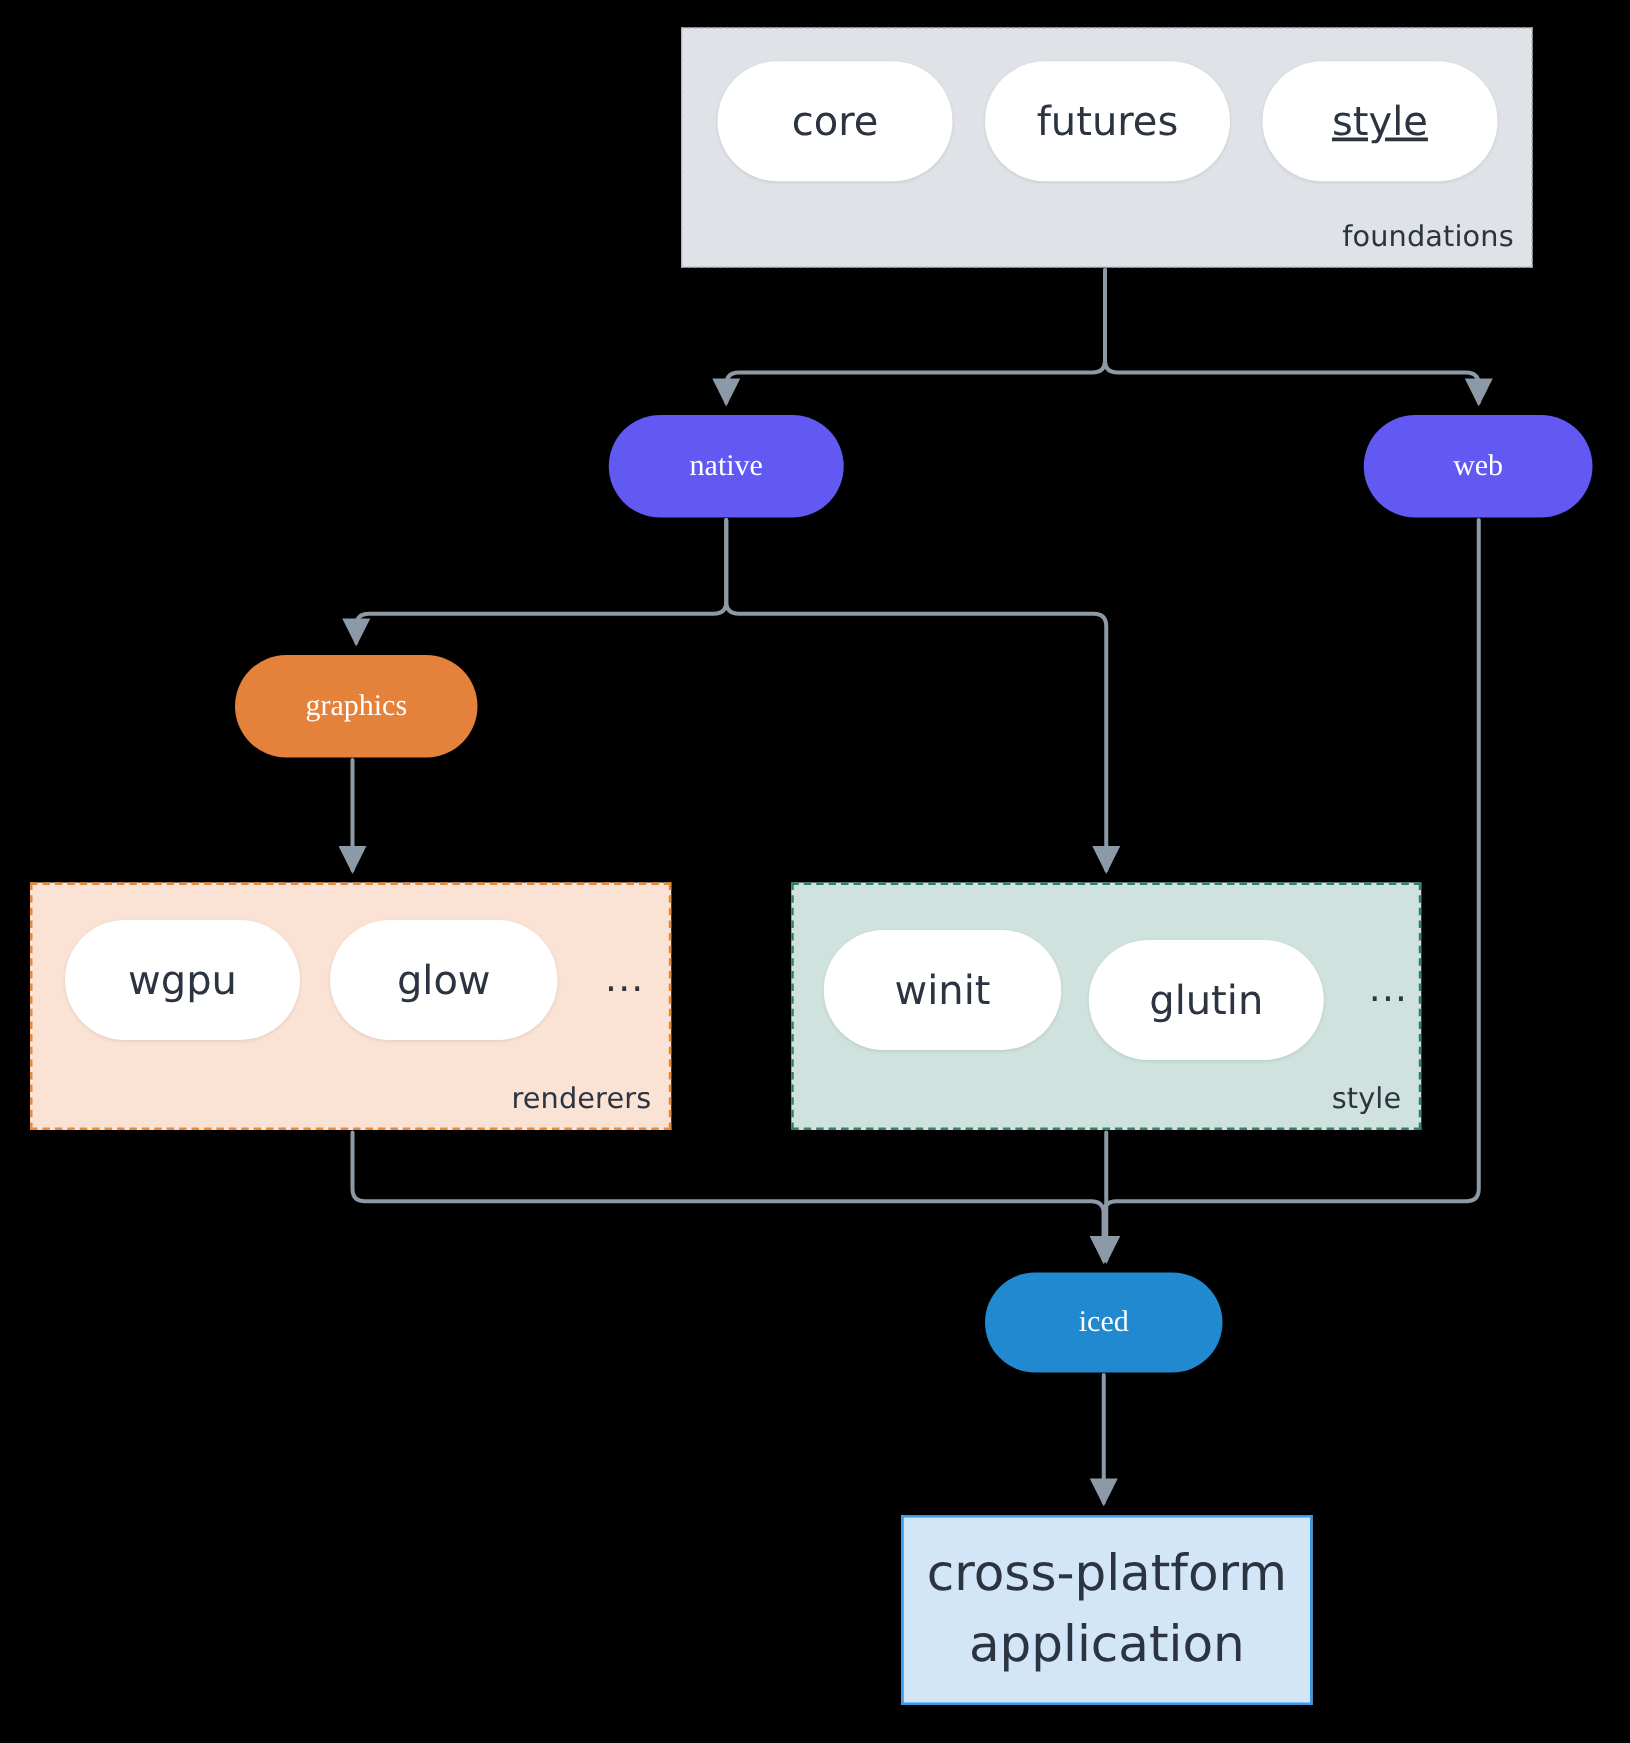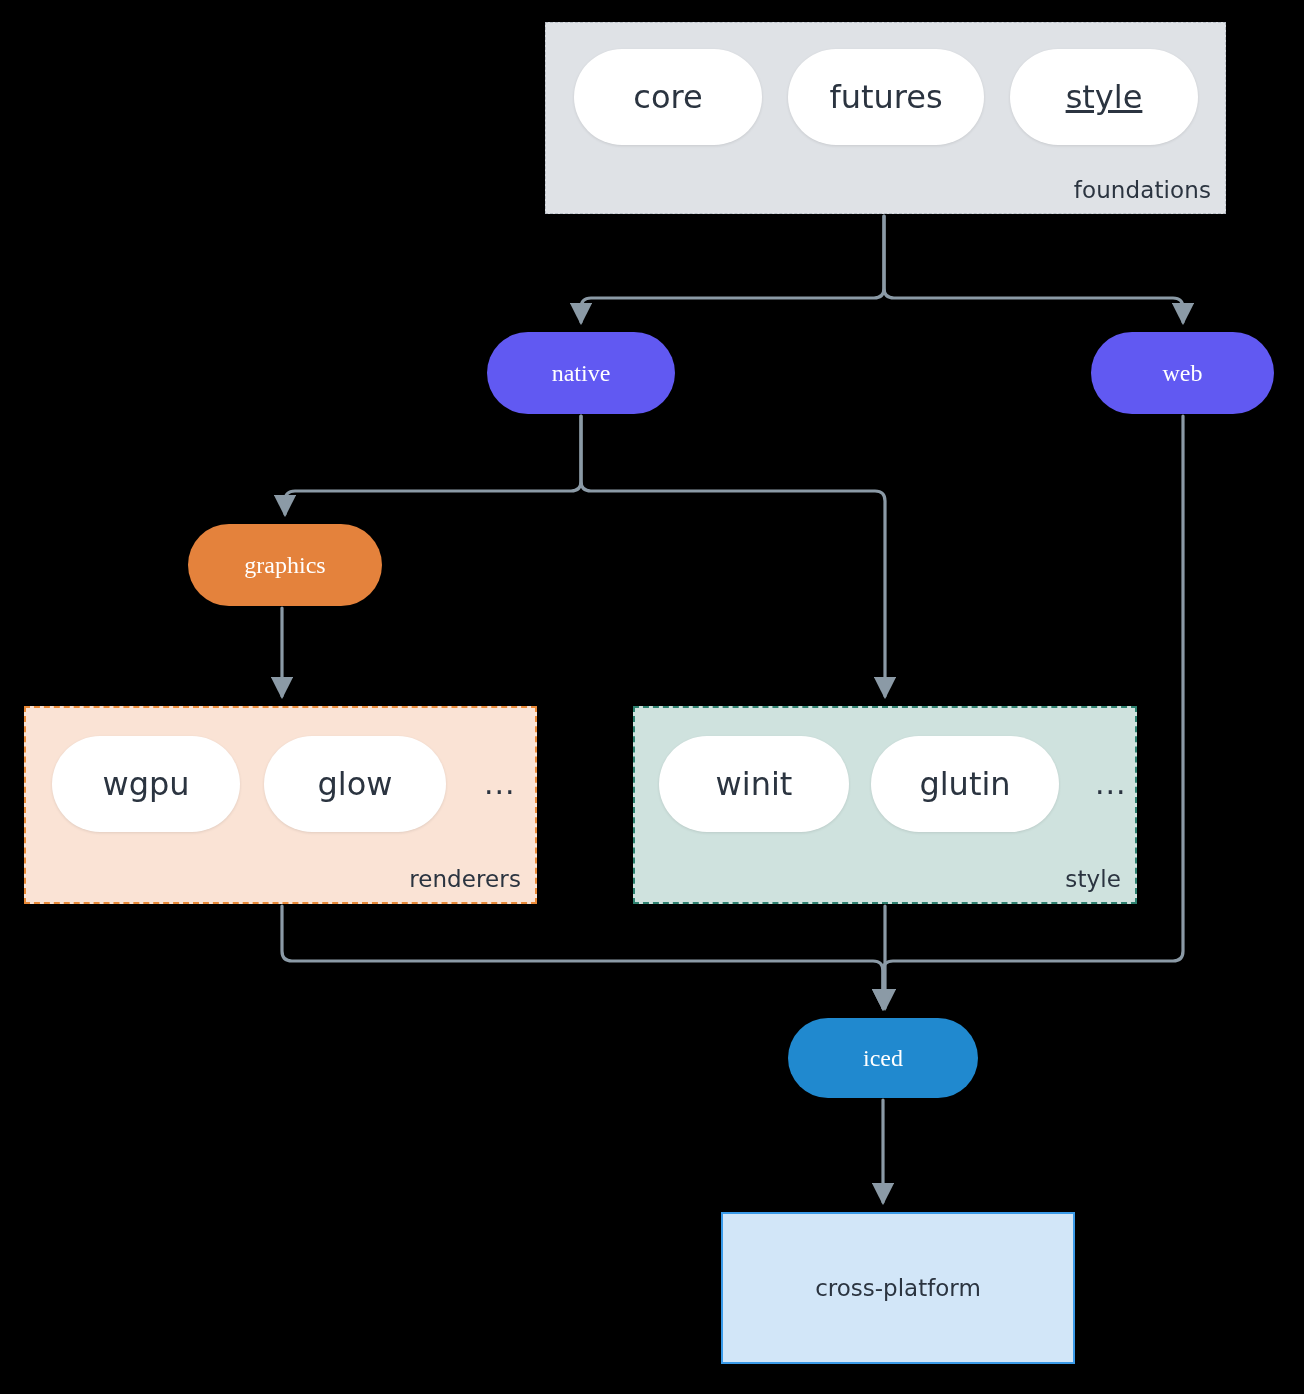--- a/index.html
+++ b/index.html
@@ -89,21 +89,21 @@
     box-shadow: 0 1px 3px rgba(0,0,0,.10);
     box-sizing: border-box;
     padding: 0 26px;
   }
   .leaf-pill.w-core    { min-width: 188px; }
   .leaf-pill.w-futures { min-width: 196px; }
   .leaf-pill.w-style   { min-width: 188px; text-decoration: underline; }
   .leaf-pill.w-wgpu    { min-width: 188px; }
   .leaf-pill.w-glow    { min-width: 182px; }
   .leaf-pill.w-winit   { min-width: 190px; }
-  .leaf-pill.w-glutin  { min-width: 188px; }
+  .leaf-pill.w-glutin  { min-width: 188px; margin-top: 16px; }
 
   .ellipsis {
     font-size: 30px;
     color: #2b3440;
     padding: 0 6px 0 14px;
     letter-spacing: 1px;
     line-height: 1;
   }
 
   
@@ -121,30 +121,30 @@
   }
   #node-native  { left: 487px;  top: 332px;  width: 188px; height: 82px; background: #6159f2; }
   #node-web     { left: 1091px; top: 332px;  width: 183px; height: 82px; background: #6159f2; }
   #node-graphics{ left: 188px;  top: 524px;  width: 194px; height: 82px; background: #e4823c; }
   #node-iced    { left: 788px;  top: 1018px; width: 190px; height: 80px; background: #2089cf; }
 
   
   #node-application {
     position: absolute;
     left: 721px; top: 1212px;
-    width: 354px; height: 152px;
+    width: 329px; height: 152px;
     background: #d2e6f8;
     border: 2.4px solid #3a9ae8;
     box-sizing: border-box;
     display: flex;
     flex-direction: column;
     align-items: center;
     justify-content: center;
     color: #2b3440;
-    font-size: 23px;
+    font-size: 40px;
     line-height: 1.42;
     text-align: center;
   }
 </style>
 </head>
 <body>
 
 <div id="canvas">
 
   <svg id="edges" viewBox="0 0 1304 1394" width="1304" height="1394">
@@ -201,15 +201,16 @@
   <div class="node-pill" id="node-native">native</div>
 
   <div class="node-pill" id="node-web">web</div>
 
   <div class="node-pill" id="node-graphics">graphics</div>
 
   <div class="node-pill" id="node-iced">iced</div>
 
   <div id="node-application">
     <span>cross-platform</span>
+    <span>application</span>
   </div>
 
 </div>
 
 </body></html>

